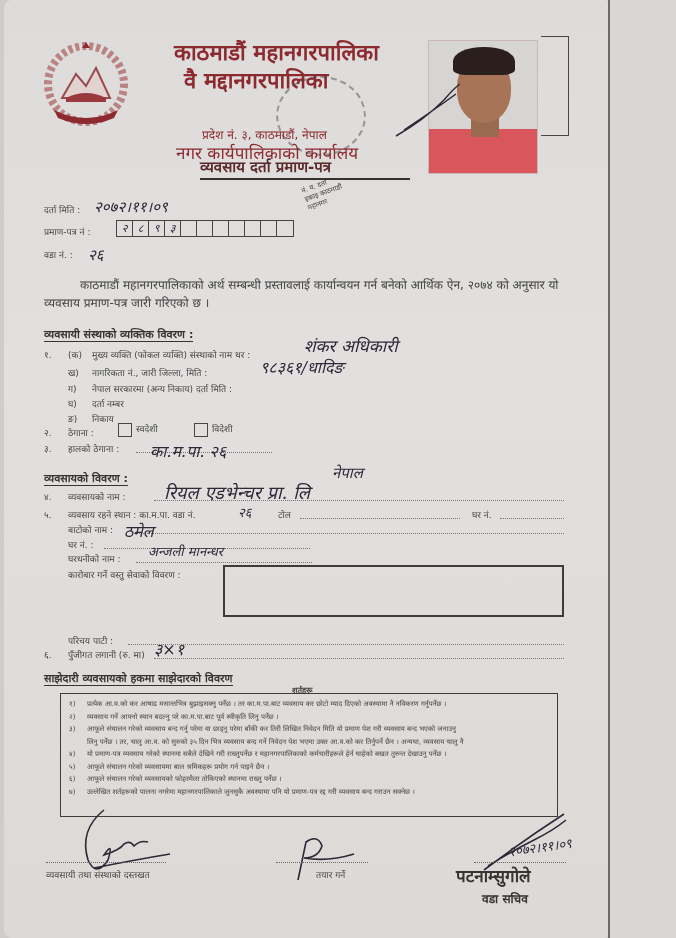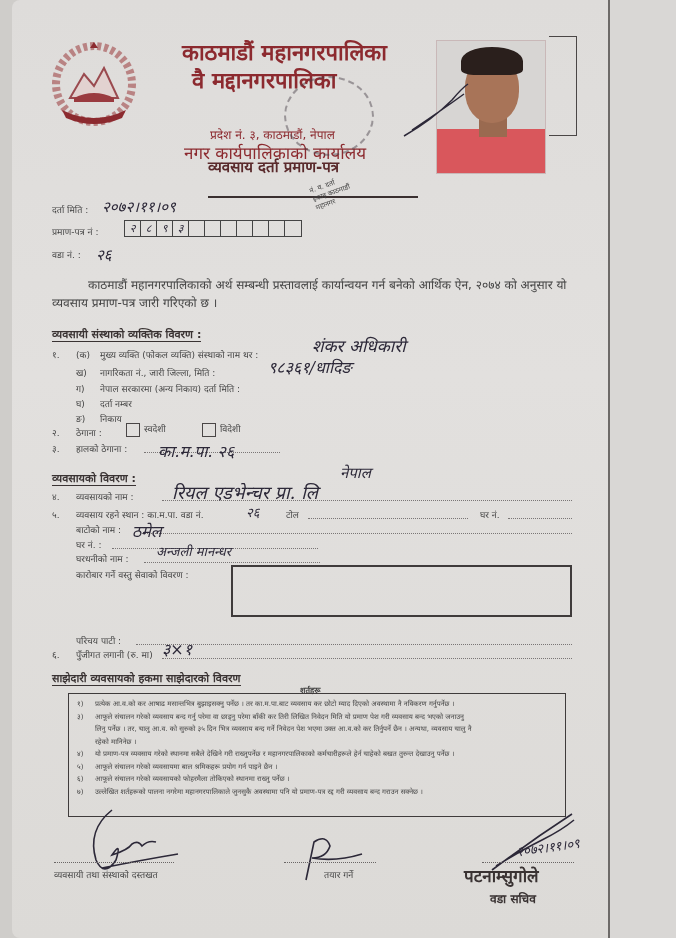--- a/index.html
+++ b/index.html
@@ -4,41 +4,41 @@
 <style>
   * { box-sizing: border-box; margin: 0; padding: 0; }
   html, body { width: 676px; height: 938px; overflow: hidden; }
   body {
     background: #cfcdca;
     font-family: "DejaVu Sans", sans-serif;
     color: #3a3636;
     position: relative;
   }
   .paper {
-    position: absolute; left: 12px; top: 0; width: 608px; height: 938px;
+    position: absolute; left: 4px; top: 0; width: 608px; height: 938px;
     background: linear-gradient(180deg, #dedcda 0%, #e2e0de 40%, #dcdad7 100%);
     border-radius: 8px;
   }
   .right-page {
     position: absolute; left: 608px; top: 0; width: 68px; height: 938px;
     background: #d9d7d5;
     border-left: 2px solid #6d6a68;
   }
   .abs { position: absolute; }
   .emblem {
     left: 36px; top: 40px; width: 92px; height: 92px;
   }
   .hdr { color: #8c2a2f; font-weight: bold; white-space: nowrap; }
   .h1 { left: 170px; top: 36px; font-size: 22px; }
   .h2 { left: 180px; top: 64px; font-size: 22px; }
   .h3 { left: 172px; top: 98px; font-size: 17px; font-weight: normal; margin-top: 43px; }
   .h4 { left: 198px; top: 126px; font-size: 12px; font-weight: normal; }
   .title {
     left: 196px; top: 156px; font-size: 15px; font-weight: bold; color: #5a2a2c;
-    border-bottom: 2px solid #3a3030; padding-bottom: 20px; width: 210px;
+    border-bottom: 2px solid #3a3030; padding-bottom: 2px; width: 210px;
   }
   .stamp {
     left: 272px; top: 76px; width: 90px; height: 80px; border-radius: 50%;
     border: 2px dashed rgba(70,60,70,0.45);
   }
   .stamp-small { left: 300px; top: 180px; font-size: 7px; color: #444; transform: rotate(-20deg); line-height: 9px; }
   .photo {
     left: 424px; top: 40px; width: 110px; height: 134px;
     background: #d7d5d3; overflow: hidden; border: 1px solid #c9b8b8;
   }
@@ -188,23 +188,23 @@
   <div class="abs label" style="left:40px;top:648px">६.</div>
   <div class="abs label" style="left:64px;top:648px">पुँजीगत लगानी (रु. मा)</div>
   <div class="abs dots" style="left:150px;top:658px;width:410px"></div>
   <div class="abs hand" style="left:150px;top:638px;font-size:16px">३×१</div>
 
   <div class="abs sec" style="left:40px;top:670px">साझेदारी व्यवसायको हकमा साझेदारको विवरण</div>
 
   <div class="abs" style="left:288px;top:684px;font-size:8px;font-weight:bold;color:#444">शर्तहरू</div>
   <ul class="abs terms-box">
     <li><span class="n">१)</span><span>प्रत्येक आ.व.को कर आषाढ मसान्तभित्र बुझाइसक्नु पर्नेछ । तर का.म.पा.बाट व्यवसाय कर छोटो म्याद दिएको अवस्थामा नै नविकरण गर्नुपर्नेछ ।</span></li>
+    <li><span class="n">२)</span><span>व्यवसाय गर्ने आफ्नो स्थान बदल्नु परे का.म.पा.बाट पूर्व स्वीकृति लिनु पर्नेछ ।</span></li>
     <li><span class="n">३)</span><span>आफूले संचालन गरेको व्यवसाय बन्द गर्नु परेमा वा छाड्नु परेमा बाँकी कर तिरी लिखित निवेदन मिति यो प्रमाण पेश गरी व्यवसाय बन्द भएको जनाउनु</span></li>
     <li><span class="n"></span><span>लिनु पर्नेछ । तर, चालु आ.व. को सुरुको ३५ दिन भित्र व्यवसाय बन्द गर्ने निवेदन पेश भएमा उक्त आ.व.को कर तिर्नुपर्ने छैन । अन्यथा, व्यवसाय चालु नै</span></li>
-    <li><span class="n"></span><span>रहेको मानिनेछ ।</span></li>
     <li><span class="n">४)</span><span>यो प्रमाण-पत्र व्यवसाय गरेको स्थानमा सबैले देखिने गरी राख्नुपर्नेछ र महानगरपालिकाको कर्मचारीहरूले हेर्न चाहेको बखत तुरुन्त देखाउनु पर्नेछ ।</span></li>
     <li><span class="n">५)</span><span>आफूले संचालन गरेको व्यवसायमा बाल श्रमिकहरू प्रयोग गर्न पाइने छैन ।</span></li>
     <li><span class="n">६)</span><span>आफूले संचालन गरेको व्यवसायको फोहरमैला तोकिएको स्थानमा राख्नु पर्नेछ ।</span></li>
     <li><span class="n">७)</span><span>उल्लेखित शर्तहरूको पालना नगरेमा महानगरपालिकाले जुनसुकै अवस्थामा पनि यो प्रमाण-पत्र रद्द गरी व्यवसाय बन्द गराउन सक्नेछ ।</span></li>
   </ul>
 
   <svg class="abs" style="left:70px;top:800px;width:100px;height:80px" viewBox="0 0 100 80">
     <path d="M30 10 Q5 30 14 60 Q22 78 34 60 Q40 40 30 55 Q46 50 50 44 Q56 40 60 46 Q66 40 74 42 M20 68 Q60 60 96 54" fill="none" stroke="#2c2838" stroke-width="1.6"></path>
   </svg>
   <div class="abs sigline" style="left:42px;top:862px;width:120px"></div>

